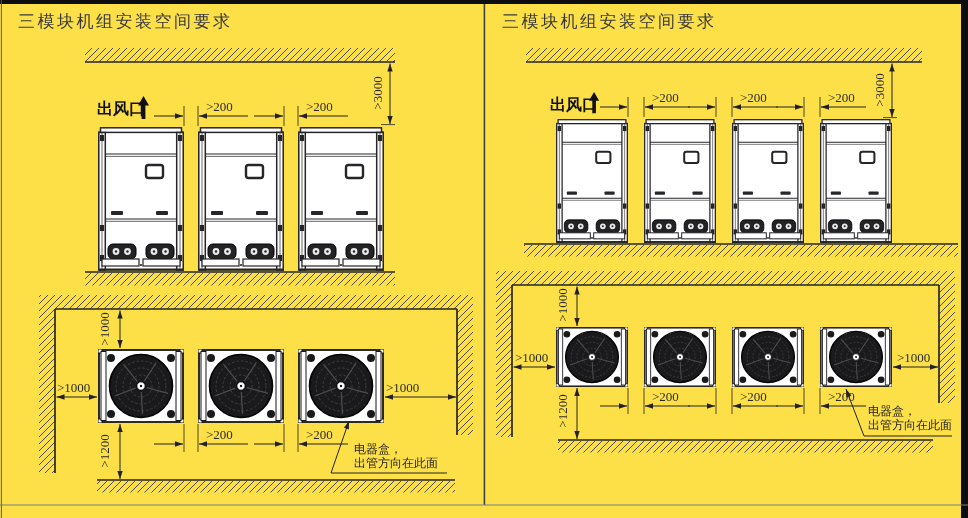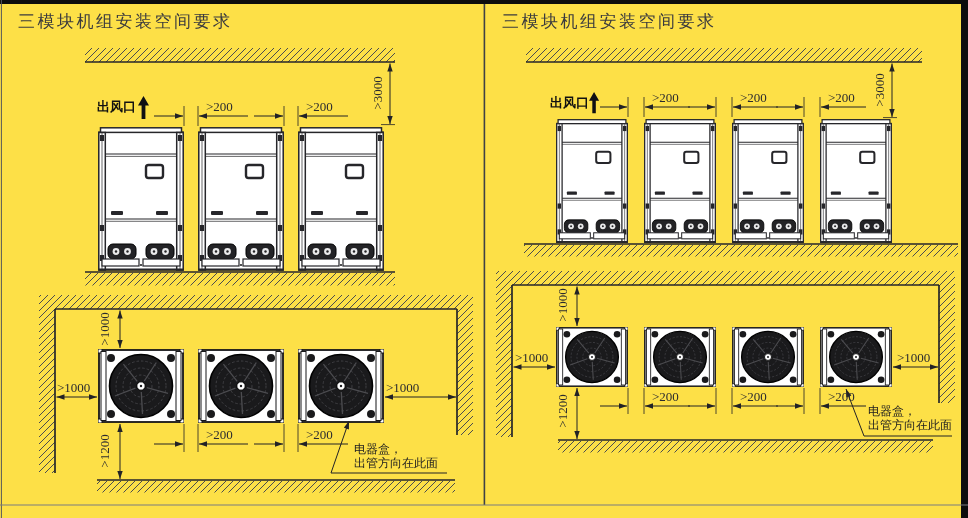--- a/index.html
+++ b/index.html
@@ -5,21 +5,21 @@
   html,body{margin:0;padding:0;background:#ffffff;}
   .page{
     position:relative;width:968px;height:518px;overflow:hidden;
     background:#fde047;
     font-family:"Liberation Serif","DejaVu Serif",serif;
   }
   .txt{position:absolute;white-space:nowrap;color:#242428;line-height:1.1;}
   .title{font-size:17px;letter-spacing:2.5px;color:#3a3a3e;}
   .dim{font-size:13px;color:#2b2b2f;}
   .cn{font-size:12px;color:#1c1c1f;}
-  .cnb{font-size:13px;font-weight:bold;color:#111;}
+  .cnb{font-size:16px;font-weight:bold;color:#111;}
   .rot{transform:translate(-50%,-50%) rotate(-90deg);}
   svg.art{position:absolute;left:0;top:0;}
   .dl{stroke:#222226;stroke-width:1;fill:none;}
   .ext{stroke:#222226;stroke-width:0.8;fill:none;}
   .wl{stroke:#26262a;stroke-width:1.7;fill:none;}
   .thin{stroke:#55585c;stroke-width:1;fill:none;}
 </style>
 </head>
 <body>
 

